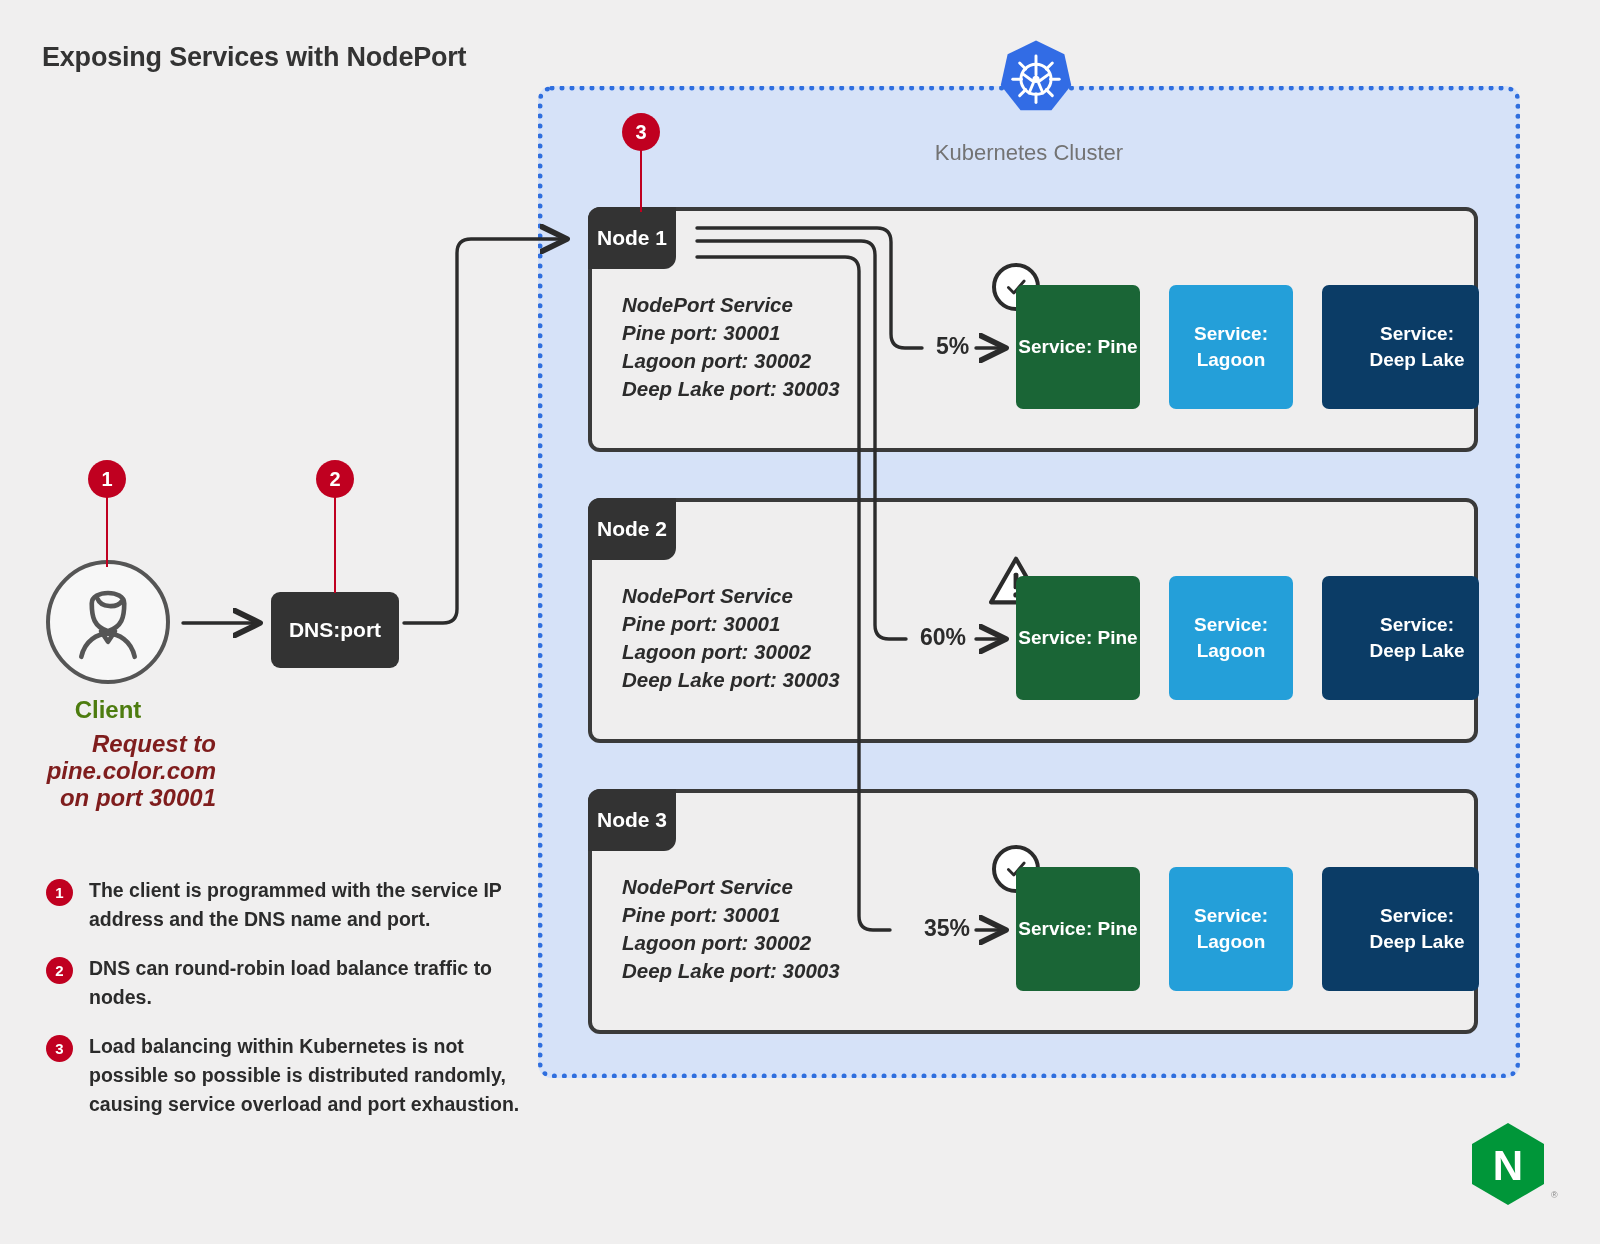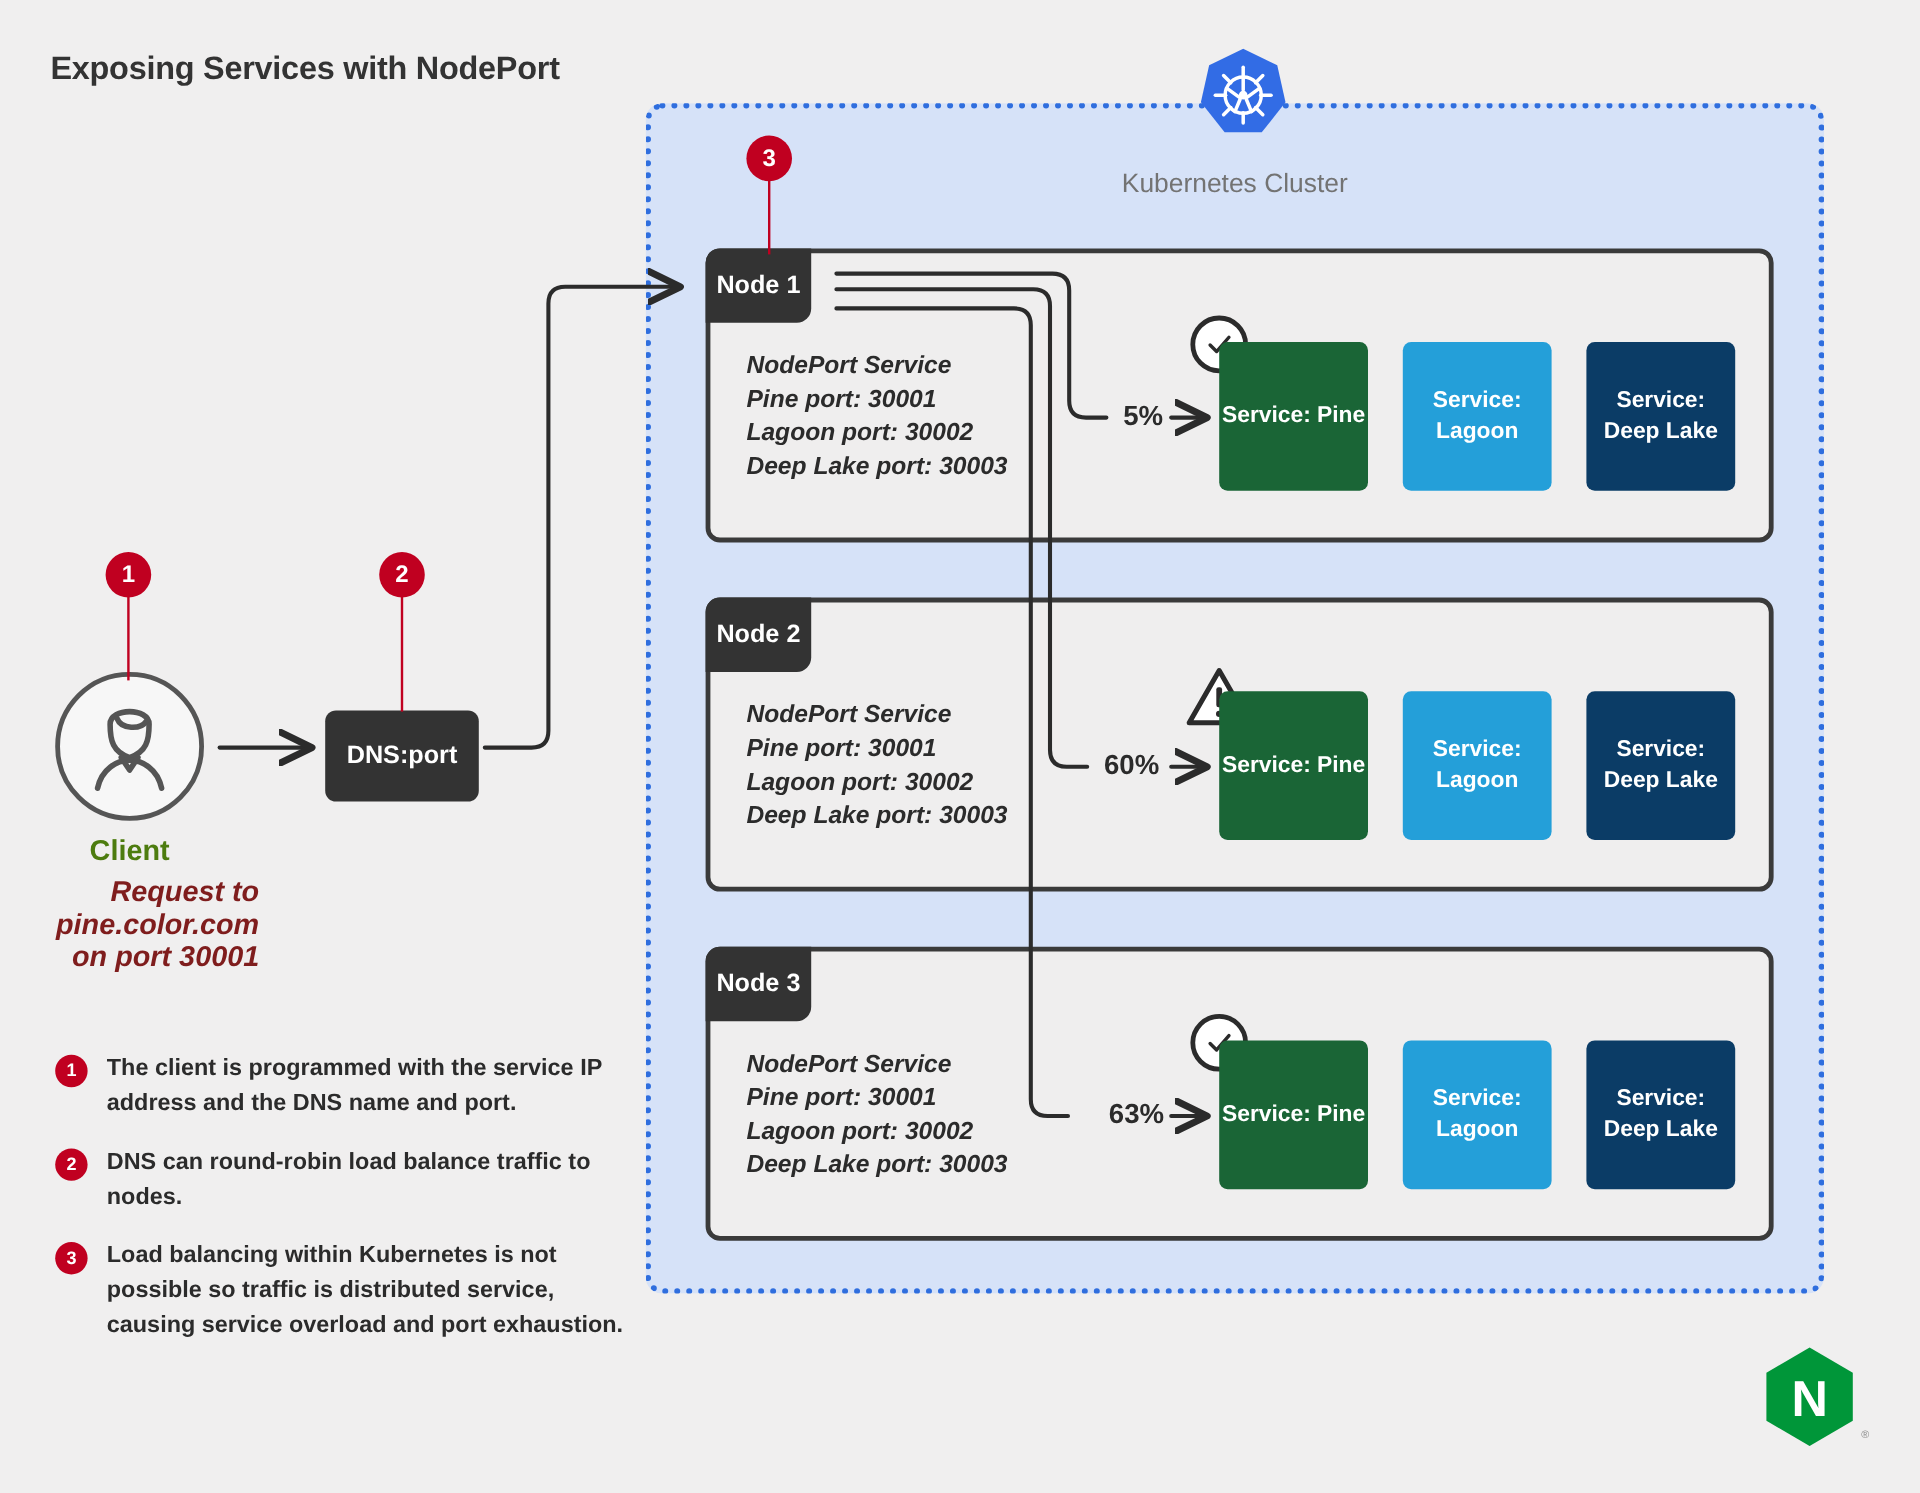--- a/index.html
+++ b/index.html
@@ -61,21 +61,21 @@
   .svc{
     position:absolute;width:124px;height:124px;border-radius:7px;
     display:flex;align-items:center;justify-content:center;text-align:center;
     color:#ffffff;font-size:19px;font-weight:bold;line-height:26px;
   }
   .svc-pine{background:#1a6536;}
   .svc-lagoon{background:#249fd9;}
   .svc-deeplake{background:#0b3c66;}
   .svc-1{left:1016px;}
   .svc-2{left:1169px;}
-  .svc-3{left:1322px;}
+  .svc-3{left:1322px;padding-left:33px;}
 
   
   .status-check{
     position:absolute;width:48px;height:48px;border-radius:50%;
     background:#ffffff;border:4px solid #2b2b2b;box-sizing:border-box;
     display:flex;align-items:center;justify-content:center;
   }
   .status-warn{position:absolute;width:56px;height:50px;}
 
   
@@ -212,21 +212,21 @@
   <div class="node-info">NodePort Service
 Pine port: 30001
 Lagoon port: 30002
 Deep Lake port: 30003</div>
 </div>
 <div class="abs status-check" style="left:992px;top:845px;">
   <svg viewBox="0 0 24 24" width="26" height="26">
       <path d="M5 12.5 L10 17.5 L19.5 6.5" fill="none" stroke="#2b2b2b" stroke-width="2.6" stroke-linecap="round" stroke-linejoin="round"></path>
     </svg>
 </div>
-<div class="abs pct" style="left:924px;top:915px;">63%</div>
+<div class="abs pct" style="left:924px;top:915px;">35%</div>
 <div class="abs svc svc-pine svc-1" style="top:867px;">Service:
 Pine</div>
 <div class="abs svc svc-lagoon svc-2" style="top:867px;">Service:
 Lagoon</div>
 <div class="abs svc svc-deeplake svc-3" style="top:867px;">Service:
 Deep Lake</div>
 
 <div class="abs" id="client-circle">
   <svg viewBox="0 0 100 100" width="116" height="116" style="display:block;">
     <g fill="none" stroke="#555" stroke-width="4" stroke-linecap="round" stroke-linejoin="round">
@@ -280,21 +280,21 @@
   <div class="legend-row">
     <div class="legend-num">1</div>
     <div class="legend-text">The client is programmed with the service IP address and the DNS name and port.</div>
   </div>
   <div class="legend-row">
     <div class="legend-num">2</div>
     <div class="legend-text">DNS can round-robin load balance traffic to nodes.</div>
   </div>
   <div class="legend-row">
     <div class="legend-num">3</div>
-    <div class="legend-text">Load balancing within Kubernetes is not possible so traffic is distributed service, causing service overload and port exhaustion.</div>
+    <div class="legend-text">Load balancing within Kubernetes is not possible so possible is distributed randomly, causing service overload and port exhaustion.</div>
   </div>
 </div>
 
 <div class="abs" id="nginx-logo">
   <svg viewBox="0 0 76 84" width="76" height="84">
     <polygon points="38,1 74,22 74,62 38,83 2,62 2,22" fill="#009639"></polygon>
     <text x="38" y="58" text-anchor="middle" font-family="Liberation Sans, sans-serif" font-size="42" font-weight="bold" fill="#ffffff">N</text>
   </svg>
 </div>
 <div class="abs" id="nginx-reg">®</div>

